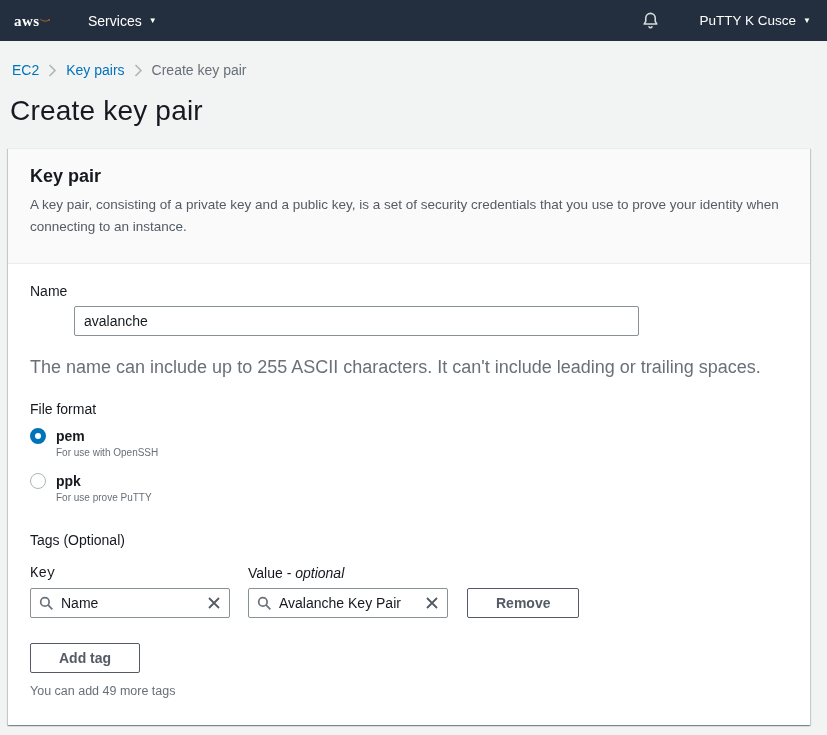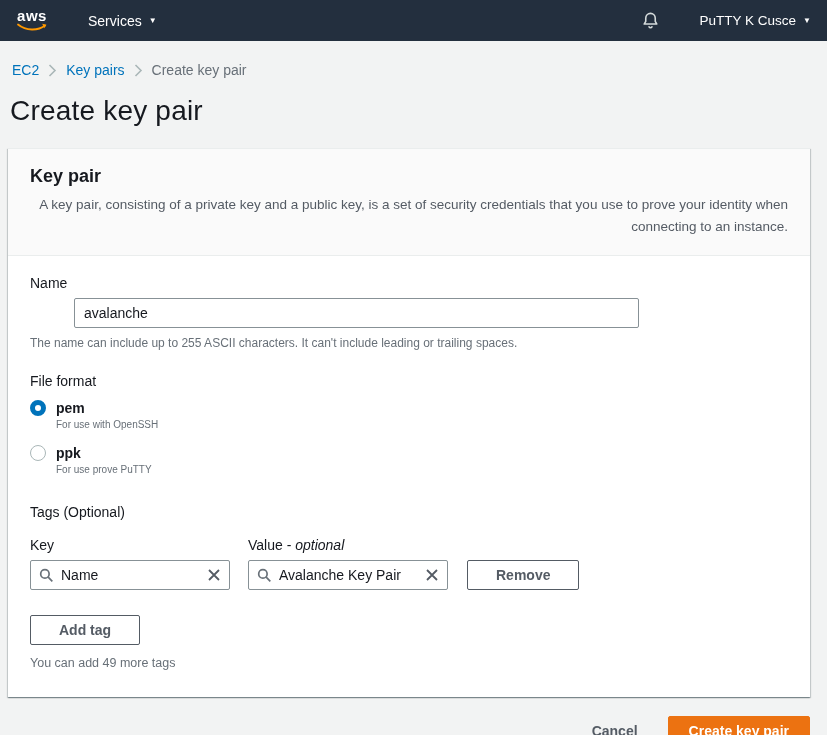--- a/index.html
+++ b/index.html
@@ -12,21 +12,21 @@
   }
 
   
   .topnav {
     height: 41px;
     background: #232f3e;
     display: flex;
     align-items: center;
     padding: 0 16px 0 14px;
   }
-  .aws-logo { display: flex; flex-direction: column; align-items: center; width: 36px; cursor: pointer; }
+  .aws-logo { display: flex; flex-direction: row; align-items: center; width: 36px; cursor: pointer; font-family: Liberation Serif, serif; }
   .aws-logo .aws-text { color: #ffffff; font-weight: bold; font-size: 15px; letter-spacing: 0.5px; line-height: 14px; }
   .nav-item {
     color: #ffffff; font-size: 14px; margin-left: 38px;
     display: flex; align-items: center; gap: 7px; cursor: pointer;
   }
   .caret { font-size: 8px; color: #ffffff; line-height: 1; }
   .nav-right { margin-left: auto; display: flex; align-items: center; gap: 40px; }
   .bell { display: flex; align-items: center; cursor: pointer; }
   .user-menu { color: #ffffff; font-size: 13.5px; display: flex; align-items: center; gap: 7px; cursor: pointer; }
 
@@ -48,56 +48,56 @@
   
   .panel {
     margin: 21px 17px 0 8px;
     background: #ffffff;
     box-shadow: 0 1px 1px 0 rgba(0,28,36,.3), 1px 1px 1px 0 rgba(0,28,36,.15), -1px 1px 1px 0 rgba(0,28,36,.15);
     border-top: 1px solid #eaeded;
   }
   .panel-header {
     background: #fafafa;
     border-bottom: 1px solid #eaeded;
-    padding: 17px 22px 18px;
+    padding: 17px 22px 26px;
   }
   .panel-header h2 { font-size: 18px; font-weight: 700; color: #16191f; margin-bottom: 7px; }
   .panel-header .panel-desc {
-    font-size: 13.5px; color: #545b64; line-height: 1.6; max-width: 772px; text-align: right;
+    font-size: 13.5px; color: #545b64; line-height: 1.6; max-width: 772px;
   }
   .panel-body { padding: 19px 22px 27px; }
 
   .field-label { font-size: 14px; color: #16191f; display: block; }
   .text-input {
     display: block; width: 565px; height: 30px;
     border: 1px solid #879196; border-radius: 2px;
     padding: 0 9px; margin-top: 7px;
     font-size: 14px; color: #16191f;
     font-family: "Liberation Sans", "DejaVu Sans", sans-serif;
     background: #ffffff; outline: none; margin-left: 44px;
   }
-  .help-text { font-size: 12px; color: #687078; margin-top: 8px; }
+  .help-text { font-size: 18px; color: #687078; margin-top: 21px; }
 
   
   .file-format { margin-top: 23px; }
   .radio-option { margin-top: 11px; cursor: pointer; }
   .radio-line { display: flex; align-items: center; gap: 10px; }
   .radio-circle {
     width: 16px; height: 16px; border-radius: 50%;
     border: 1px solid #aab7b8; background: #ffffff; flex: 0 0 16px;
   }
   .radio-circle.checked { border: 5px solid #0073bb; }
   .radio-label { font-weight: 700; font-size: 14px; color: #16191f; }
   .radio-desc { font-size: 10px; color: #687078; margin: 3px 0 0 26px; }
   .radio-option + .radio-option { margin-top: 15px; }
 
   
   .tags-section { margin-top: 29px; }
   .tag-headers { display: flex; margin-top: 17px; }
-  .tag-headers .col-key { width: 218px; }
+  .tag-headers .col-key { width: 218px; font-family: Liberation Mono, monospace; }
   .col-value .optional { font-style: italic; }
   .tag-row { display: flex; align-items: center; margin-top: 7px; gap: 18px; }
   .tag-input {
     width: 200px; height: 30px;
     border: 1px solid #879196; border-radius: 2px; background: #fff;
     display: flex; align-items: center; padding: 0 8px; gap: 7px;
   }
   .tag-input .tag-text { flex: 1; font-size: 14px; color: #16191f; white-space: nowrap; overflow: hidden; }
   .clear-btn { display: flex; align-items: center; cursor: pointer; background: none; border: none; padding: 0; }
 

